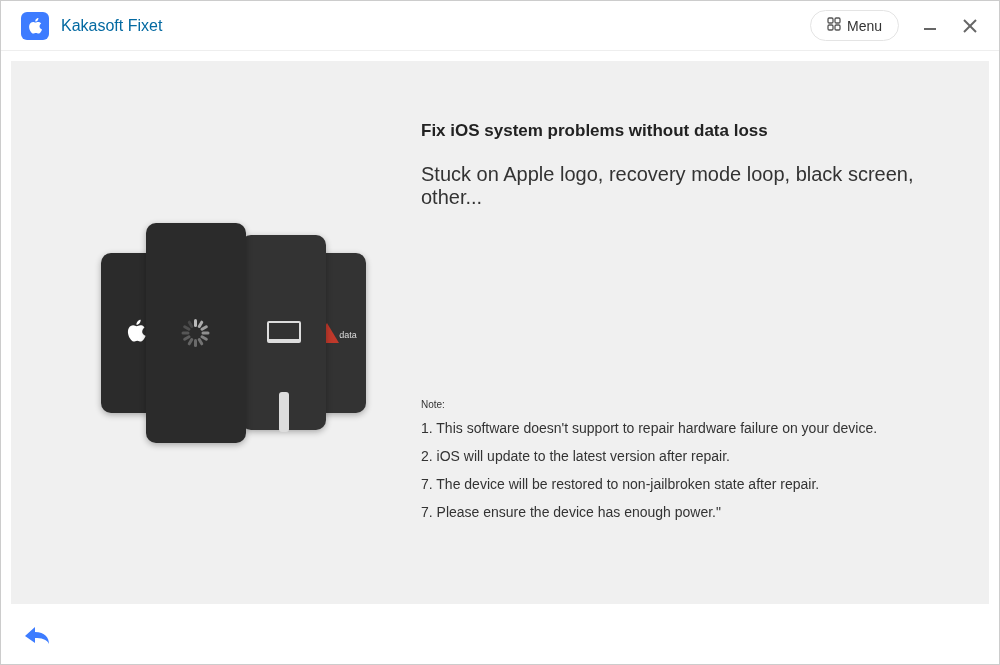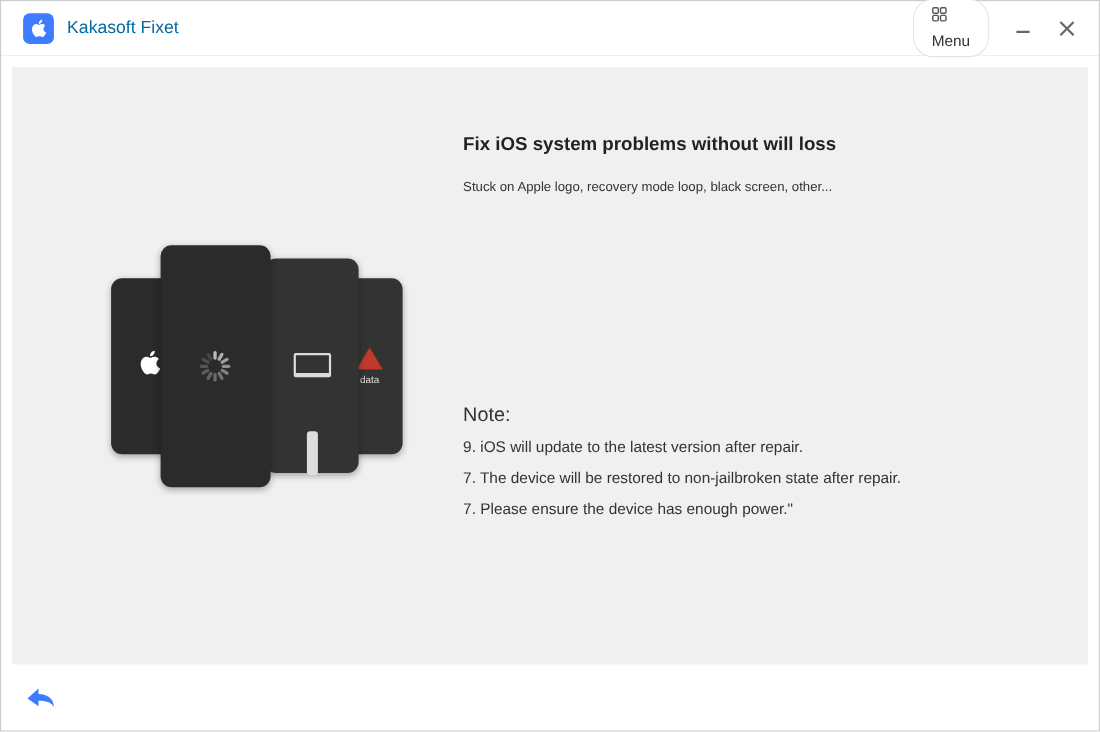--- a/index.html
+++ b/index.html
@@ -12,48 +12,48 @@
     height: 50px; display: flex; align-items: center; padding: 0 20px;
     border-bottom: 1px solid #eee;
   }
   .app-logo {
     width: 28px; height: 28px; background: #3d7cff; border-radius: 6px;
     display: flex; align-items: center; justify-content: center; margin-right: 12px;
   }
   .app-title { font-size: 16px; color: #0369a1; }
   .titlebar-right { margin-left: auto; display: flex; align-items: center; gap: 22px; }
   .menu-btn {
-    display: flex; align-items: flex-start; gap: 6px; padding: 6px 16px;
+    display: flex; align-items: center; gap: 6px; padding: 6px 16px;
     border: 1px solid #e4e4e4; border-radius: 18px; font-size: 14px; color: #333;
-    background: #fff; cursor: pointer; flex-direction: column;
+    background: #fff; cursor: pointer;
   }
   .win-btn { width: 18px; height: 18px; display:flex; align-items:center; justify-content:center; cursor:pointer; color:#555; }
   .content {
     position: absolute; top: 50px; left: 0; right: 0; bottom: 50px;
     background: #f0f0f0; margin: 10px; display: flex; padding: 40px 30px;
   }
   .left-pane { width: 370px; display:flex; align-items:center; justify-content:center; }
   .right-pane { flex: 1; padding-left: 10px; }
   .heading { font-size: 17px; font-weight: 700; color: #222; margin-top: 20px; margin-bottom: 22px; }
-  .subheading { font-size: 12px; color: #333; margin-bottom: 20px; }
-  .note-title { font-size: 18px; color: #333; margin-top: 190px; margin-bottom: 10px; }
+  .subheading { font-size: 20px; color: #333; margin-bottom: 20px; }
+  .note-title { font-size: 10px; color: #333; margin-top: 190px; margin-bottom: 10px; }
   .note-item { font-size: 14px; color: #333; margin-bottom: 12px; }
   .fix-btn {
     margin-top: 14px; width: 170px; height: 34px; background: #3d7cff; color: #fff;
     border: none; border-radius: 3px; font-size: 14px; cursor: pointer;
   }
   .back-arrow {
     position: absolute; left: 22px; bottom: 14px; color: #3d7cff; cursor: pointer;
   }
   
   .stack { position: relative; width: 260px; height: 260px; }
   .phone {
     position: absolute; background: #2b2b2b; border-radius: 10px;
     box-shadow: 0 2px 6px rgba(0,0,0,0.3);
-    display:flex; align-items:center; justify-content:center; flex-direction:column;
+    display:flex; align-items:center; justify-content:center; flex-direction:row;
   }
   .phone.p1 { width: 70px; height: 160px; left: 5px;  top: 50px; z-index:1; }
   .phone.p2 { width: 100px; height: 220px; left: 50px; top: 20px; z-index:4; }
   .phone.p3 { width: 85px; height: 195px; left: 145px; top: 32px; z-index:3; background:#333; }
   .phone.p4 { width: 60px; height: 160px; left: 210px; top: 50px; z-index:2; background:#333; }
   .apple-white svg { fill:#fff; }
   .spinner {
     width: 28px; height: 28px; position: relative;
   }
   .spinner span {
@@ -134,24 +134,25 @@
           <div class="cable"></div>
         </div>
         <div class="phone p4">
           <div class="warn"></div>
           <div class="data-label">data</div>
         </div>
       </div>
     </div>
 
     <div class="right-pane">
-      <div class="heading">Fix iOS system problems without will loss</div>
+      <div class="heading">Fix iOS system problems without data loss</div>
       <div class="subheading">Stuck on Apple logo, recovery mode loop, black screen, other...</div>
       <div class="note-title">Note:</div>
-      <div class="note-item">9. iOS will update to the latest version after repair.</div>
+      <div class="note-item">1. This software doesn't support to repair hardware failure on your device.</div>
+      <div class="note-item">2. iOS will update to the latest version after repair.</div>
       <div class="note-item">7. The device will be restored to non-jailbroken state after repair.</div>
       <div class="note-item">7. Please ensure the device has enough power."</div>
     </div>
   </div>
 
   <div class="back-arrow">
     <svg width="28" height="22" viewBox="0 0 28 22">
         <path fill="#3d7cff" d="M2 12 L12 3 L12 8 C22 8 26 14 26 20 C24 15 18 14 12 14 L12 19 Z"></path>
       </svg>
   </div>

